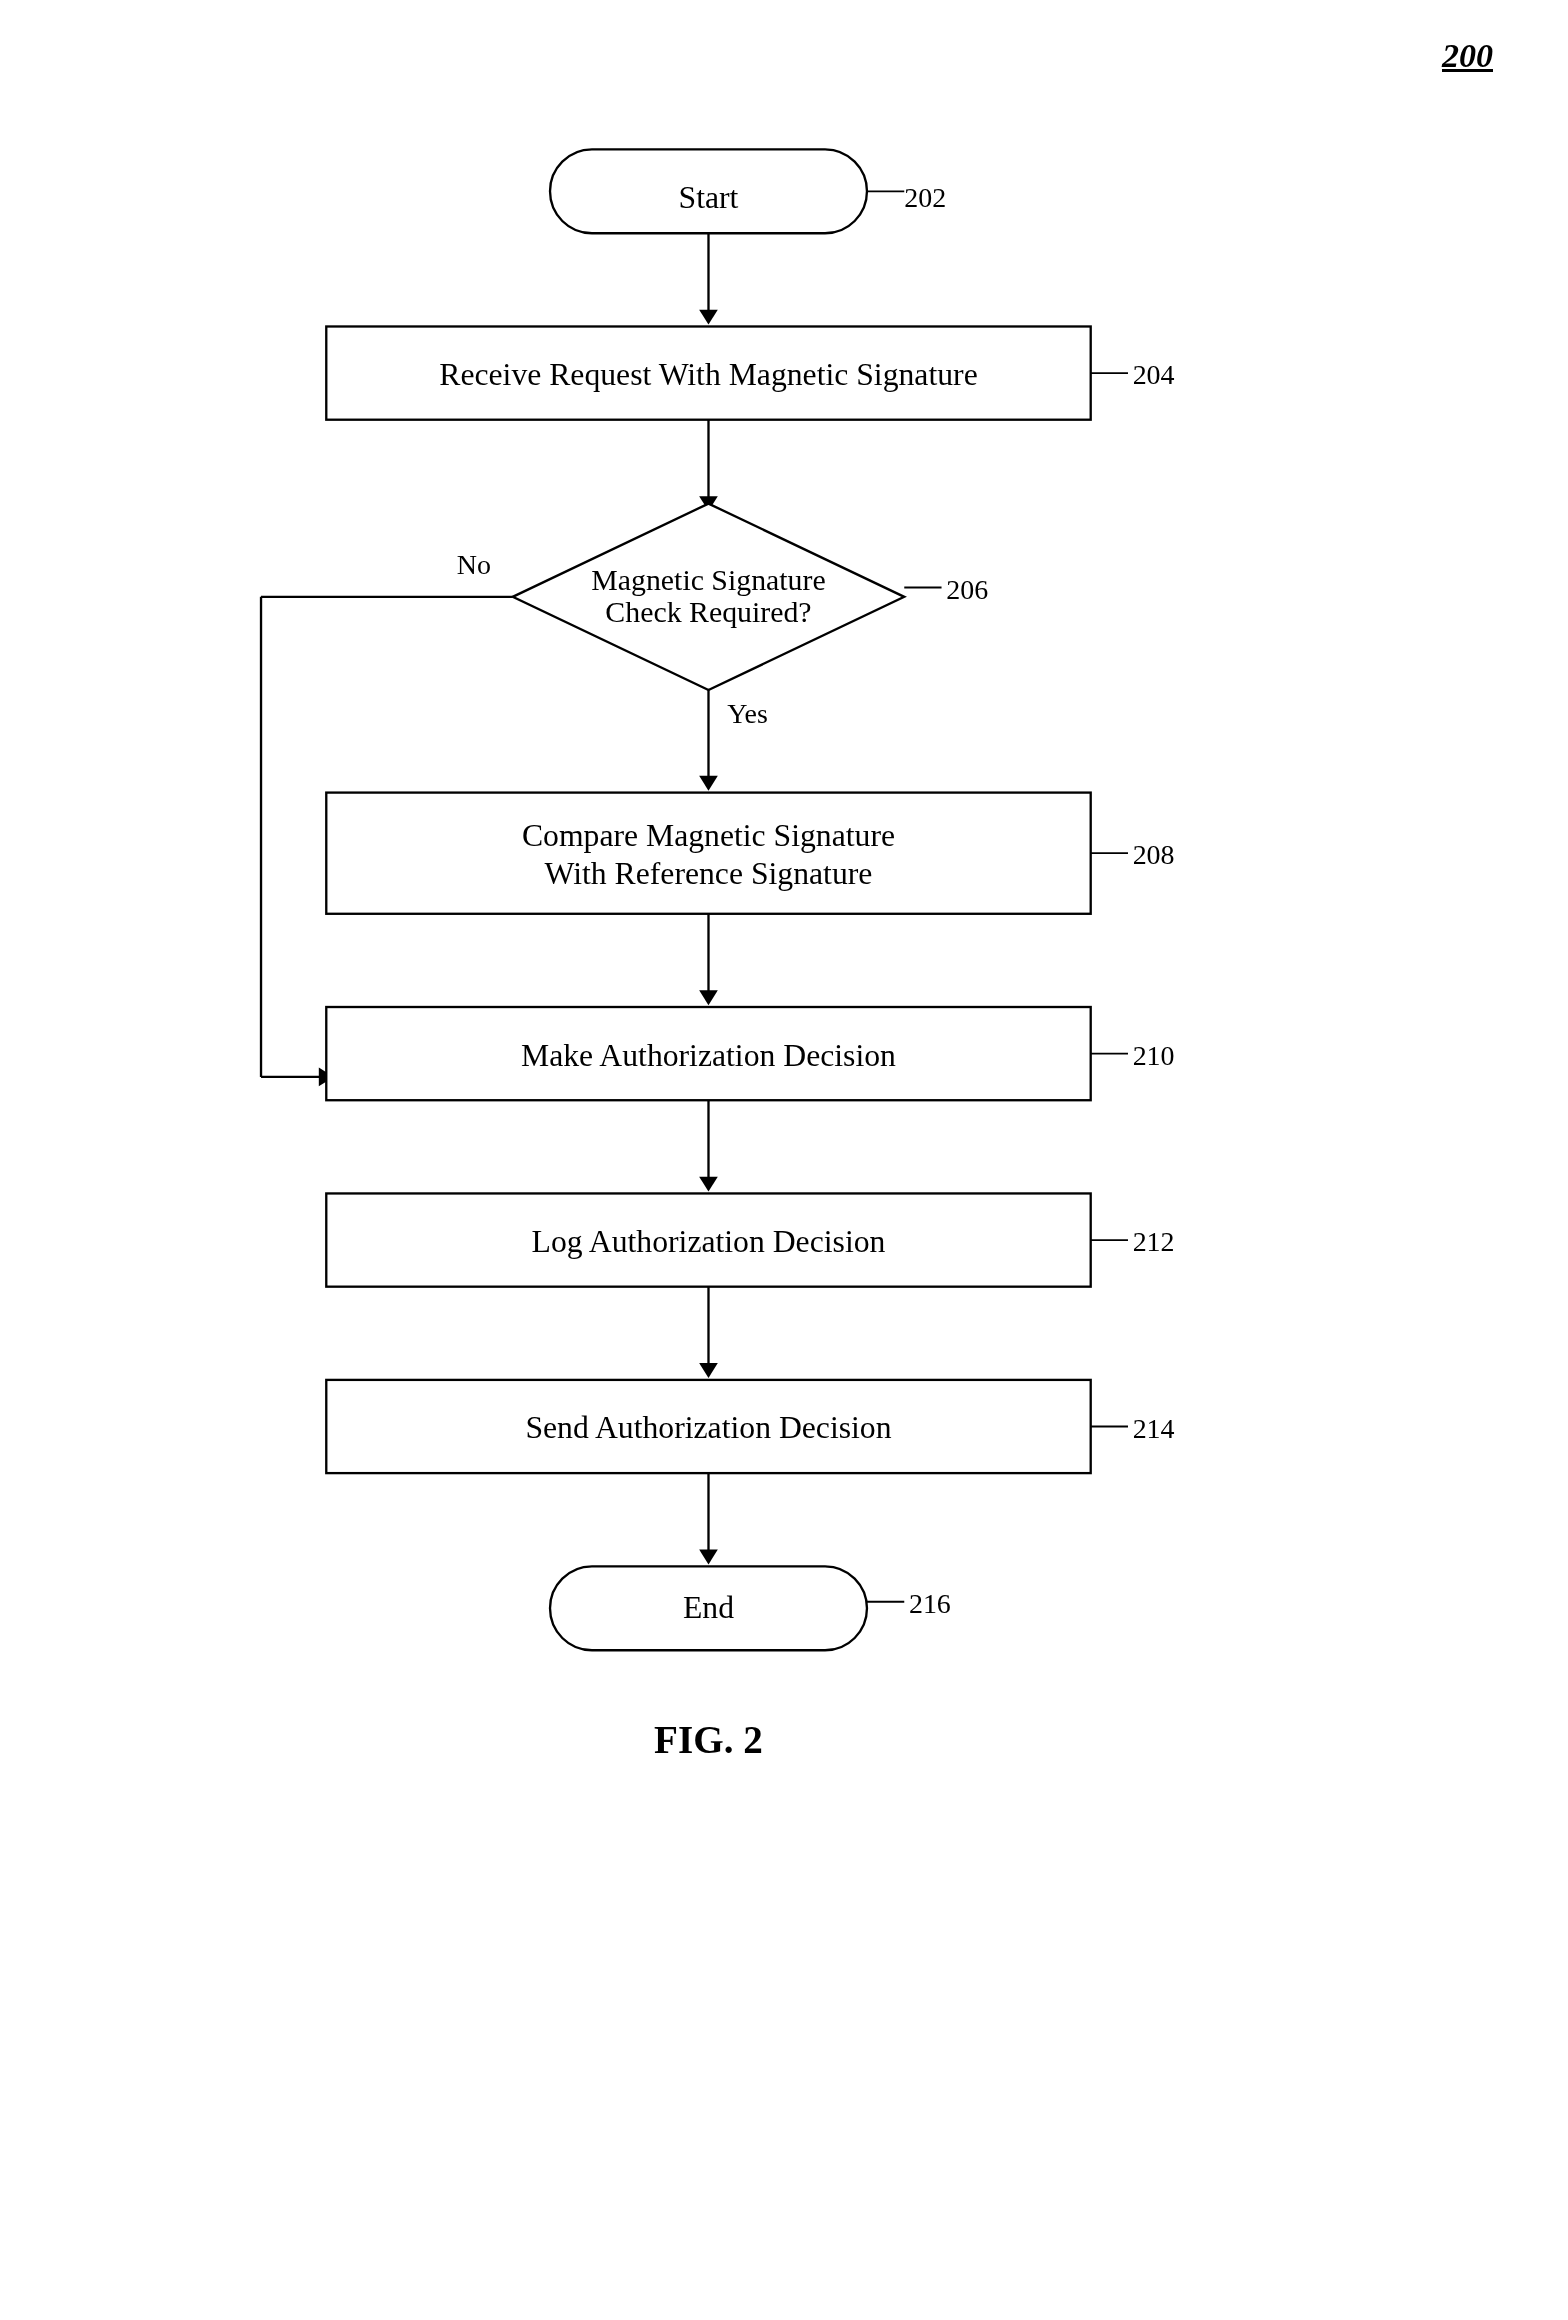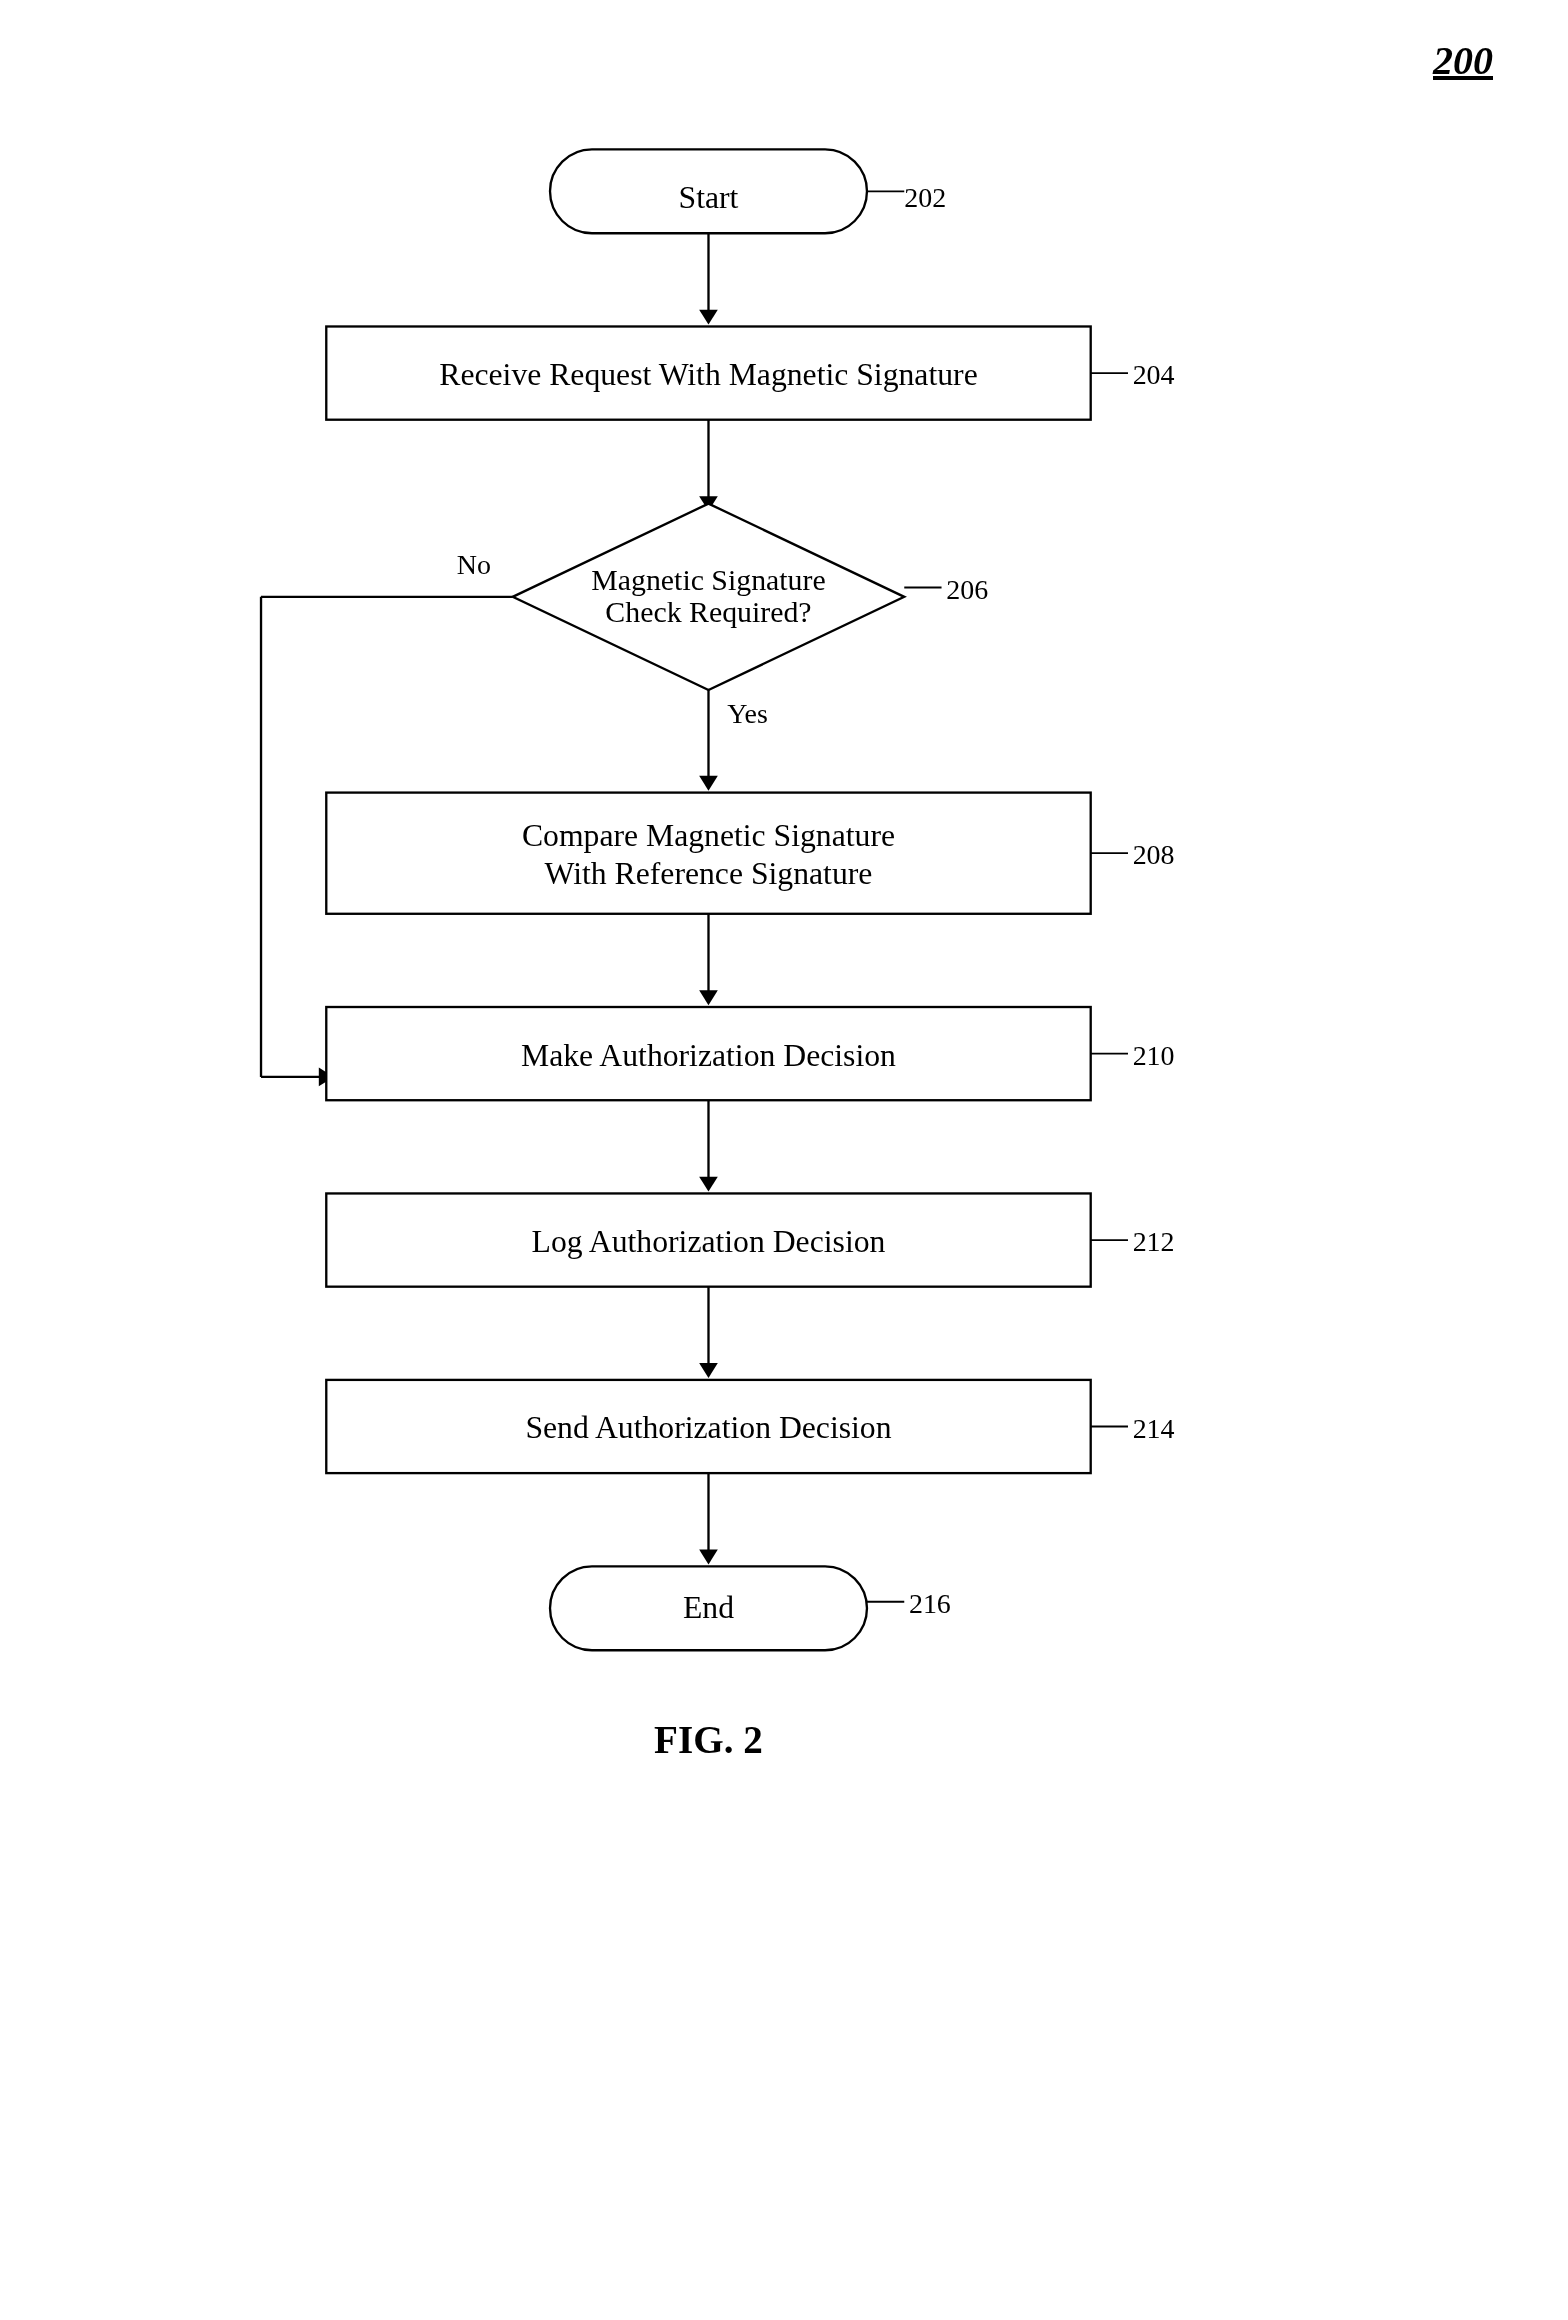--- a/index.html
+++ b/index.html
@@ -16,21 +16,21 @@
       position: relative;
       width: 1568px;
       min-height: 2320px;
     }
 
     
     .fig-number {
       position: absolute;
       top: 37px;
       right: 75px;
-      font-size: 40px;
+      font-size: 34px;
       font-weight: bold;
       text-decoration: underline;
       font-style: italic;
     }
   </style>
 </head>
 <body>
 
 <div class="diagram-container">
 

